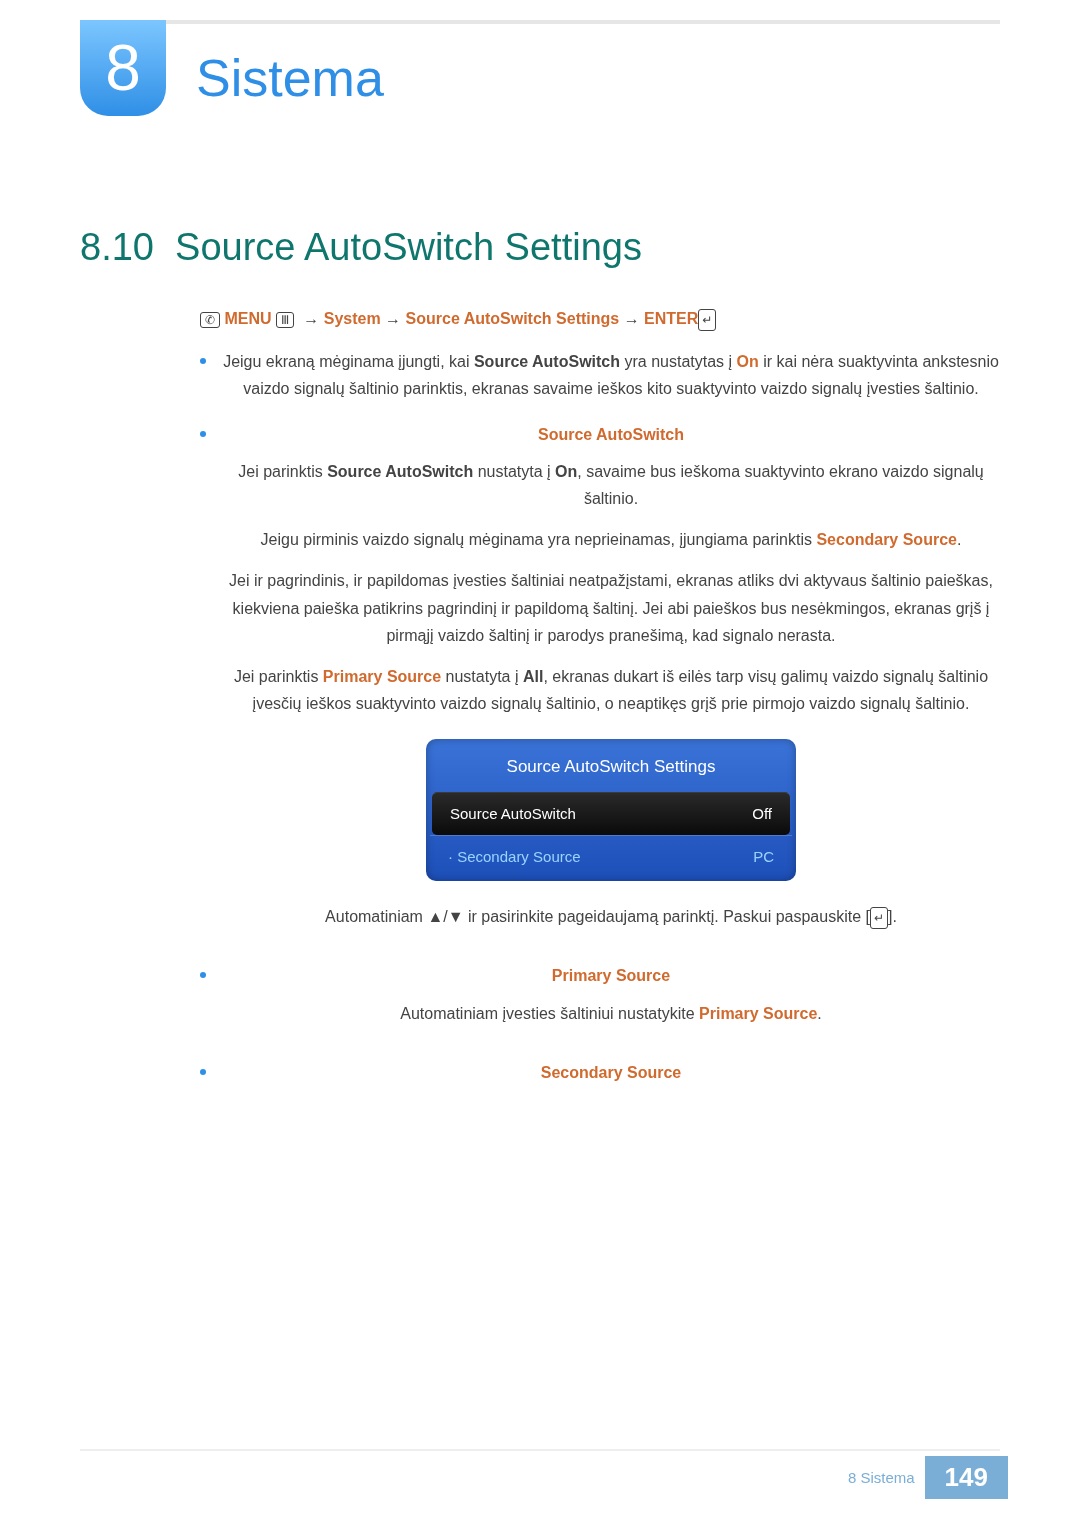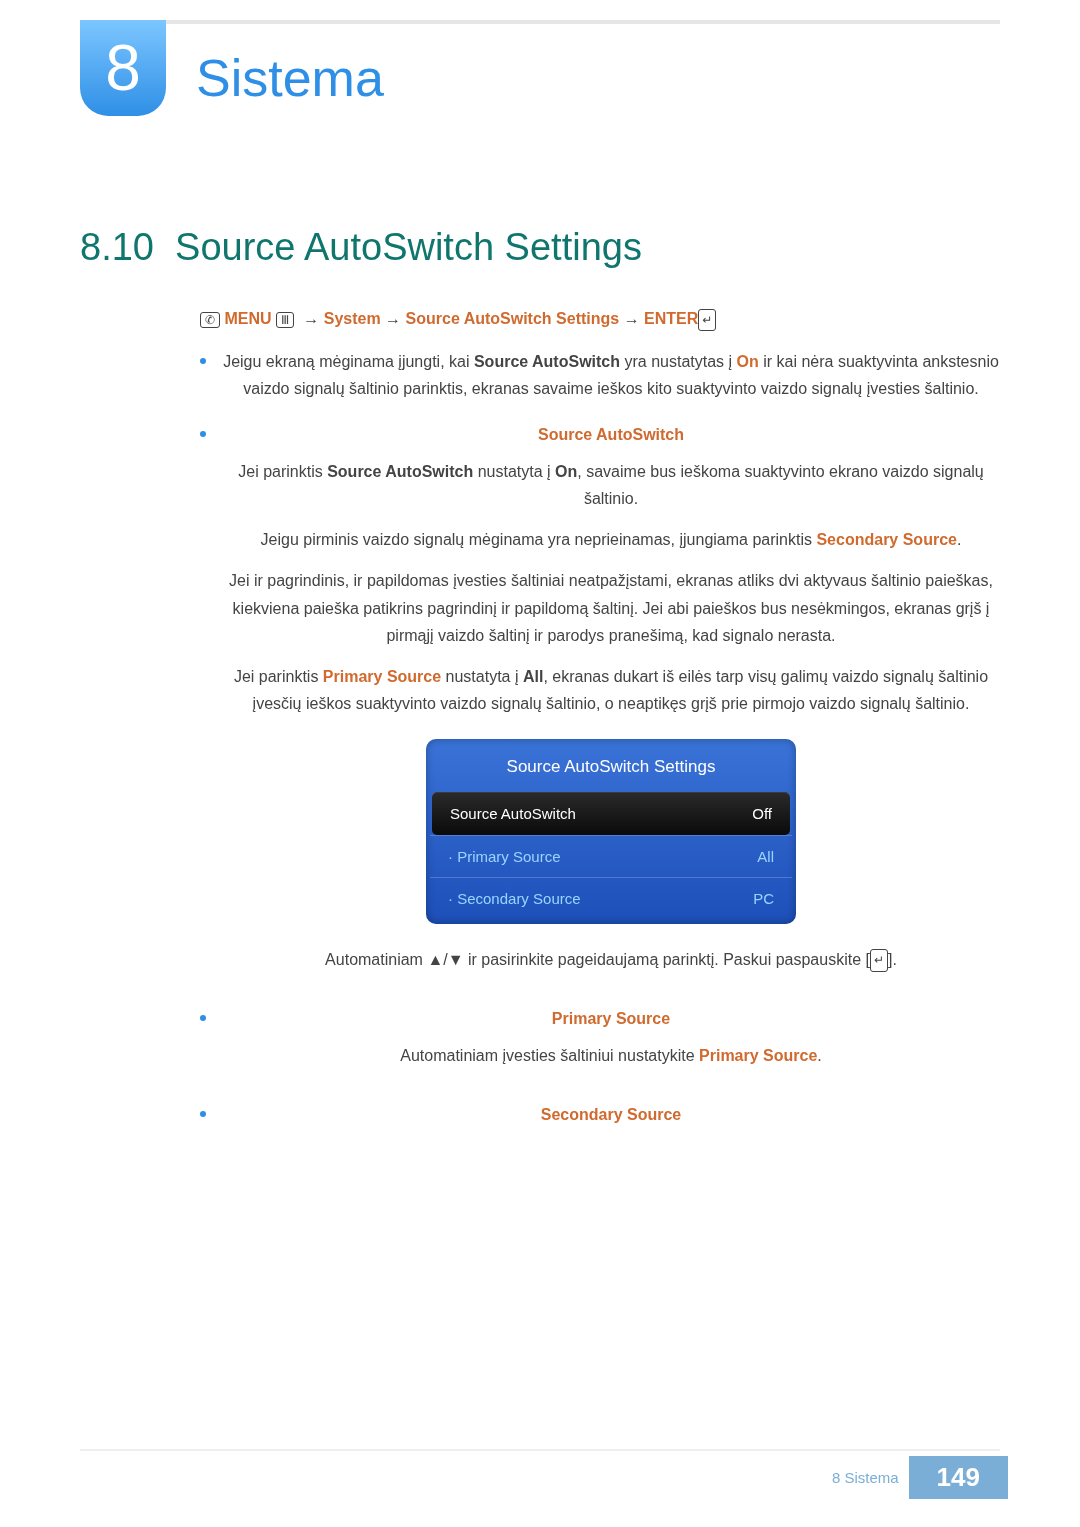--- a/index.html
+++ b/index.html
@@ -61,21 +61,21 @@
   .osd-row.sub .val { color: #9ad4ff; }
   .footer {
     position: absolute;
     bottom: 28px; right: 72px;
     display: flex; align-items: center;
   }
   .footer-label { color: #7baed6; font-size: 15px; margin-right: 10px; }
   .footer-page {
     background: #7baed6; color: #fff;
     font-size: 26px; font-weight: bold;
-    padding: 6px 28px;
+    padding: 6px 20px;
   }
   .footer-rule {
     position: absolute; bottom: 76px; left: 80px; right: 80px;
     height: 2px; background: #eee;
   }
   .enter-icon {
     display: inline-block;
     border: 1px solid #444; border-radius: 3px;
     padding: 0 3px; font-size: 12px; vertical-align: middle;
   }
@@ -137,24 +137,20 @@
             <span>Jei parinktis </span><span class="bold-orange">Primary Source</span><span> nustatyta į </span><span class="bold">All</span><span>, ekranas dukart iš eilės tarp visų galimų vaizdo signalų šaltinio įvesčių ieškos suaktyvinto vaizdo signalų šaltinio, o neaptikęs grįš prie pirmojo vaizdo signalų šaltinio.</span>
           </div>
 
           <div class="osd">
             <div class="osd-title">Source AutoSwitch Settings</div>
             <div class="osd-row sel">
               <span>Source AutoSwitch</span>
               <span class="val">Off</span>
             </div>
             <div class="osd-row sub">
-              <span>· Primary Source</span>
-              <span class="val">All</span>
-            </div>
-            <div class="osd-row sub">
               <span>· Secondary Source</span>
               <span class="val">PC</span>
             </div>
           </div>
 
           <div class="para">
             <span>Automatiniam </span><span>▲/▼</span><span> ir pasirinkite pageidaujamą parinktį. Paskui paspauskite [</span><span class="enter-icon">↵</span><span>].</span>
           </div>
         </div>
       </div>

